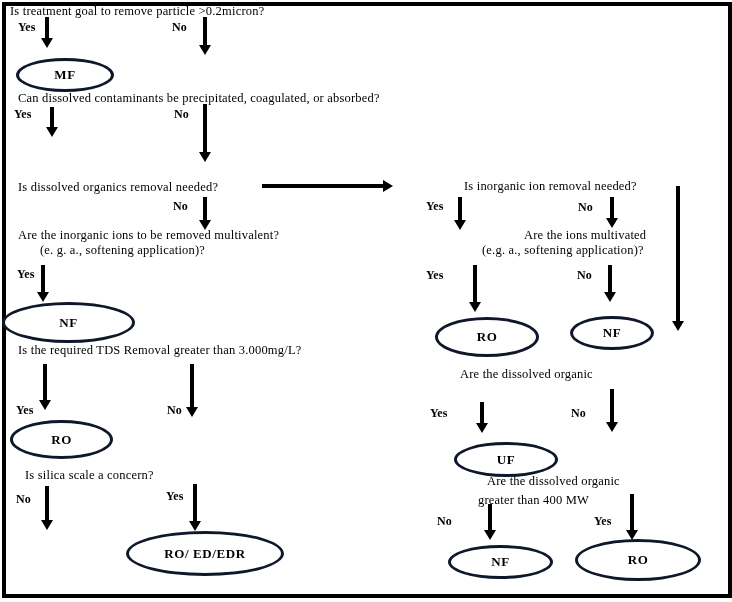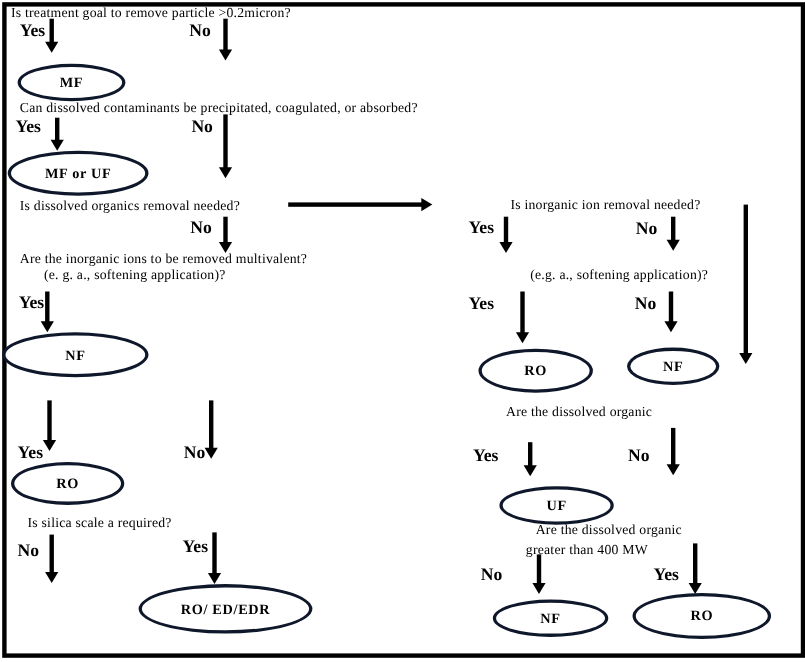--- a/index.html
+++ b/index.html
@@ -2,21 +2,21 @@
 <html><head>
 <meta charset="utf-8">
 <style>
   html,body{margin:0;padding:0;background:#fff;}
   .canvas{
     position:relative;width:732px;height:602px;background:#fff;
     font-family:"Liberation Serif", serif;font-weight:bold;color:#000;overflow:hidden;
   }
   .frame{position:absolute;left:2px;top:2px;width:722px;height:588px;border:4px solid #000;}
   .q{position:absolute;font-size:12.5px;font-weight:normal;white-space:nowrap;letter-spacing:0.2px;}
-  .lbl{position:absolute;font-size:16px;font-weight:bold;white-space:nowrap;}
+  .lbl{position:absolute;font-size:12px;font-weight:bold;white-space:nowrap;}
   .oval{
     position:absolute;border:3px solid #0f172a;border-radius:50%;background:#fff;
     display:flex;align-items:center;justify-content:center;
     font-size:13px;font-weight:bold;letter-spacing:0.6px;white-space:nowrap;
   }
   .varrow{position:absolute;width:4px;background:#000;}
   .varrow::after{
     content:"";position:absolute;left:50%;transform:translateX(-50%);bottom:-9px;
     width:0;height:0;border-left:6px solid transparent;border-right:6px solid transparent;
     border-top:10px solid #000;
@@ -32,23 +32,25 @@
 <body>
 
 <div class="canvas">
   <div class="frame"></div>
 
   <div class="q" style="left:10px;top:4px">Is treatment goal to remove particle &gt;0.2micron?</div>
   <div class="q" style="left:18px;top:91px">Can dissolved contaminants be precipitated, coagulated, or absorbed?</div>
   <div class="q" style="left:18px;top:180px">Is dissolved organics removal needed?</div>
   <div class="q" style="left:18px;top:228px">Are the inorganic ions to be removed multivalent?</div>
   <div class="q" style="left:40px;top:243px">(e. g.  a., softening application)?</div>
-  <div class="q" style="left:25px;top:468px">Is silica scale a required?</div>
+  <div class="q" style="left:18px;top:343px">Is the required TDS Removal greater than 3.000mg/L?</div>
+  <div class="q" style="left:25px;top:468px">Is silica scale a concern?</div>
 
   <div class="q" style="left:464px;top:179px">Is inorganic ion removal needed?</div>
+  <div class="q" style="left:524px;top:228px">Are the ions multivated</div>
   <div class="q" style="left:482px;top:243px">(e.g. a., softening application)?</div>
   <div class="q" style="left:460px;top:367px">Are the dissolved organic</div>
   <div class="q" style="left:487px;top:474px">Are the dissolved organic</div>
   <div class="q" style="left:478px;top:493px">greater than 400 MW</div>
 
   <div class="lbl" style="left:18px;top:20px">Yes</div>
   <div class="lbl" style="left:172px;top:20px">No</div>
   <div class="lbl" style="left:14px;top:107px">Yes</div>
   <div class="lbl" style="left:174px;top:107px">No</div>
   <div class="lbl" style="left:173px;top:199px">No</div>
@@ -81,21 +83,20 @@
   <div class="varrow" style="left:610px;top:197px;height:22px"></div>
   <div class="varrow" style="left:473px;top:265px;height:38px"></div>
   <div class="varrow" style="left:608px;top:265px;height:28px"></div>
   <div class="varrow" style="left:676px;top:186px;height:136px"></div>
   <div class="varrow" style="left:480px;top:402px;height:22px"></div>
   <div class="varrow" style="left:610px;top:389px;height:34px"></div>
   <div class="varrow" style="left:488px;top:504px;height:27px"></div>
   <div class="varrow" style="left:630px;top:494px;height:37px"></div>
 
   <div class="oval" style="left:16px;top:58px;width:92px;height:28px">MF</div>
-  <div class="oval" style="left:7px;top:137px;width:122px;height:35px">MF or UF</div>
   <div class="oval" style="left:2px;top:302px;width:127px;height:35px">NF</div>
   <div class="oval" style="left:10px;top:420px;width:97px;height:33px">RO</div>
   <div class="oval" style="left:126px;top:531px;width:152px;height:39px">RO/ ED/EDR</div>
   <div class="oval" style="left:435px;top:317px;width:98px;height:34px">RO</div>
   <div class="oval" style="left:570px;top:316px;width:78px;height:28px">NF</div>
   <div class="oval" style="left:454px;top:442px;width:98px;height:29px">UF</div>
   <div class="oval" style="left:448px;top:545px;width:99px;height:28px">NF</div>
   <div class="oval" style="left:575px;top:539px;width:120px;height:36px">RO</div>
 </div>
 

